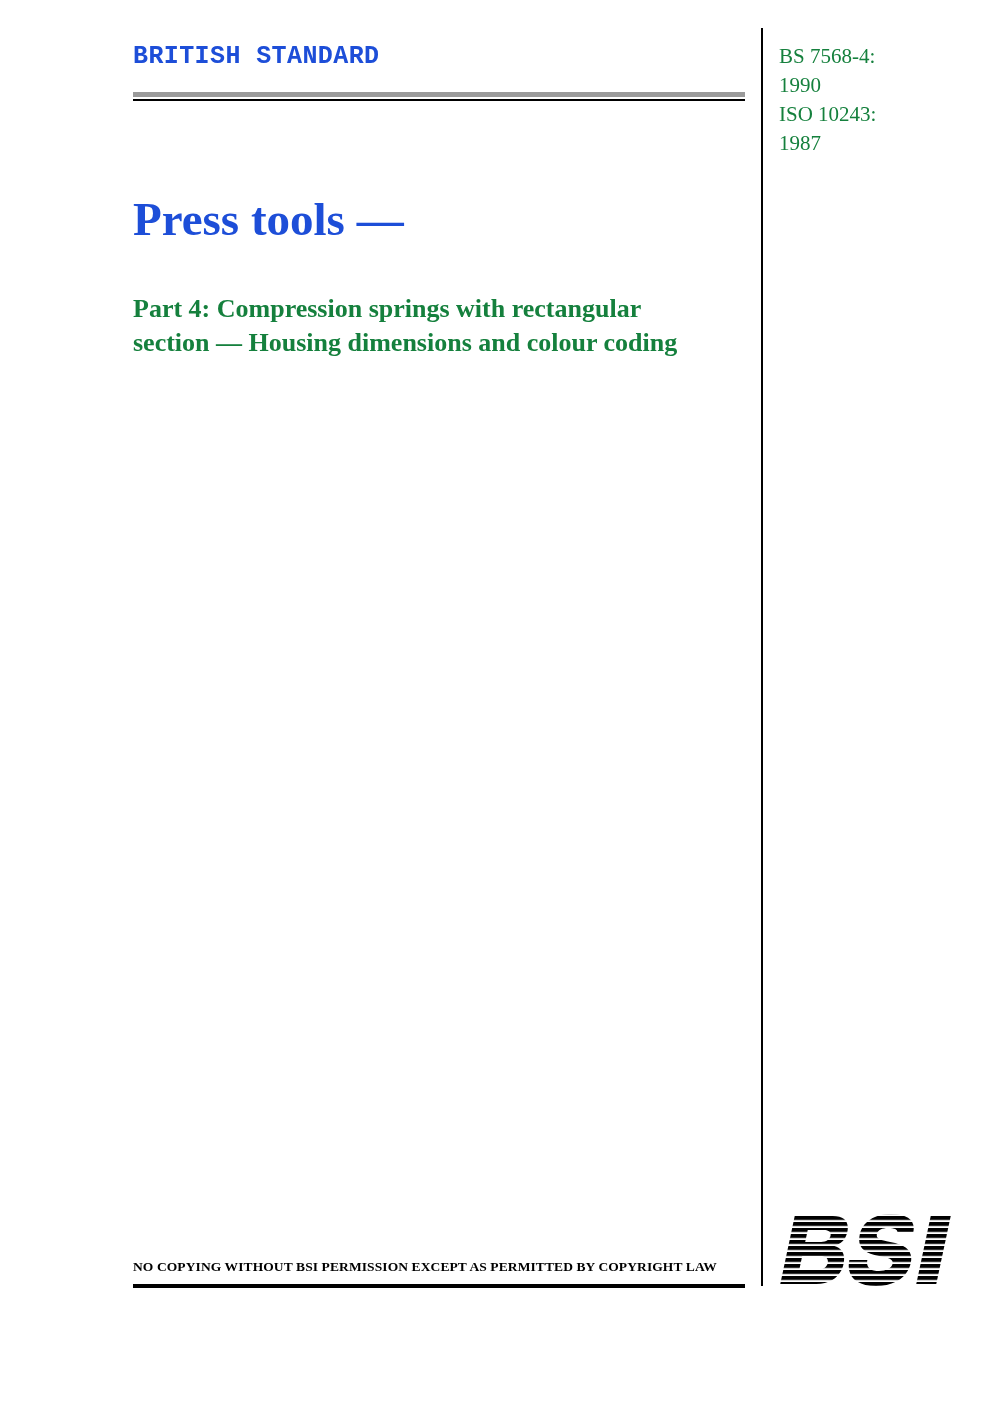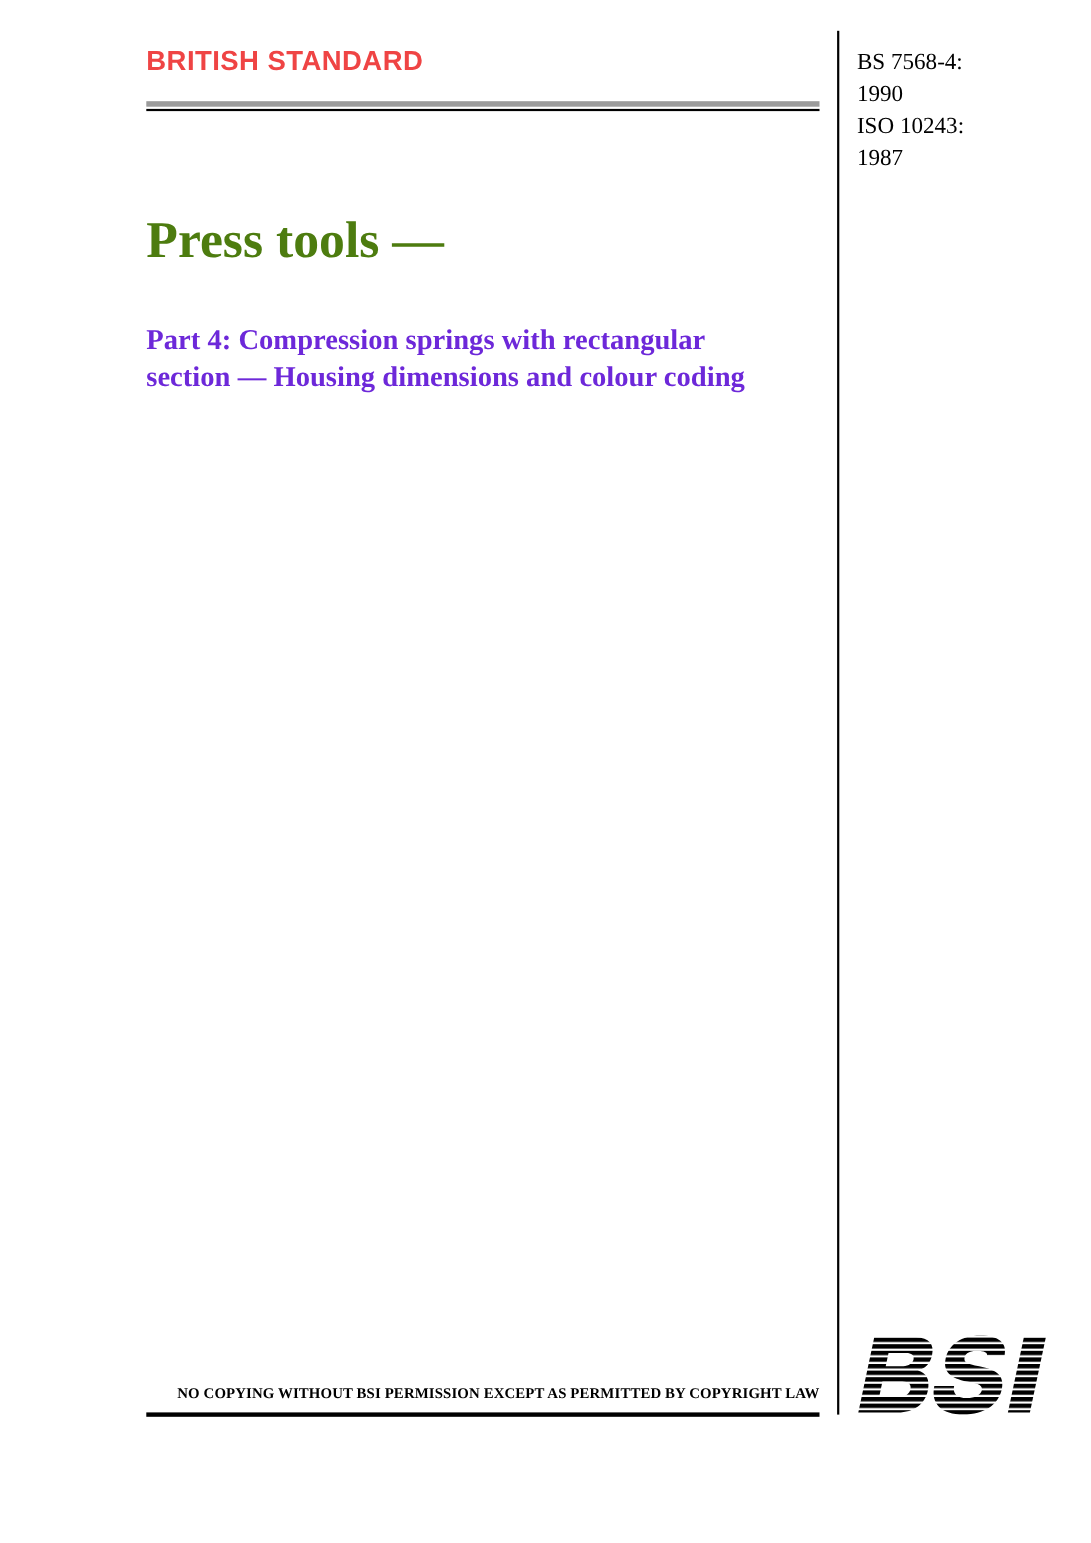--- a/index.html
+++ b/index.html
@@ -18,25 +18,25 @@
     margin: 0 auto;
     background: #ffffff;
     overflow: hidden;
   }
 
   
   .header-title {
     position: absolute;
     left: 133px;
     top: 42px;
-    font-family: Liberation Sans, sans-serif;
+    font-family: Liberation Mono, monospace;
     font-weight: bold;
     font-size: 25px;
     letter-spacing: 0.4px;
-    color: #ef4444;
+    color: #1d4ed8;
   }
 
   .rule-thick {
     position: absolute;
     left: 133px;
     top: 92px;
     width: 612px;
     height: 5px;
     background: #9b9b9b;
   }
@@ -61,57 +61,57 @@
 
   
   .refs {
     position: absolute;
     left: 779px;
     top: 42px;
     width: 190px;
     font-family: "Liberation Serif", serif;
     font-size: 21px;
     line-height: 29px;
-    color: #000000;
+    color: #15803d;
   }
   .refs div {
     white-space: nowrap;
   }
 
   
   .doc-title {
     position: absolute;
     left: 133px;
     top: 190px;
     font-family: "Liberation Serif", serif;
     font-weight: bold;
     font-size: 47px;
     line-height: 58px;
-    color: #4d7c0f;
+    color: #1d4ed8;
   }
 
   .doc-subtitle {
     position: absolute;
     left: 133px;
     top: 292px;
     width: 580px;
     font-family: "Liberation Serif", serif;
     font-weight: bold;
     font-size: 26px;
     line-height: 34px;
-    color: #6d28d9;
+    color: #15803d;
   }
 
   
   .footer-note {
     position: absolute;
     left: 133px;
     top: 1259px;
     width: 612px;
-    text-align: right;
+    text-align: left;
     font-family: "Liberation Serif", serif;
     font-weight: bold;
     font-size: 13.5px;
     letter-spacing: 0.1px;
     color: #000000;
   }
   .footer-rule {
     position: absolute;
     left: 133px;
     top: 1284px;

